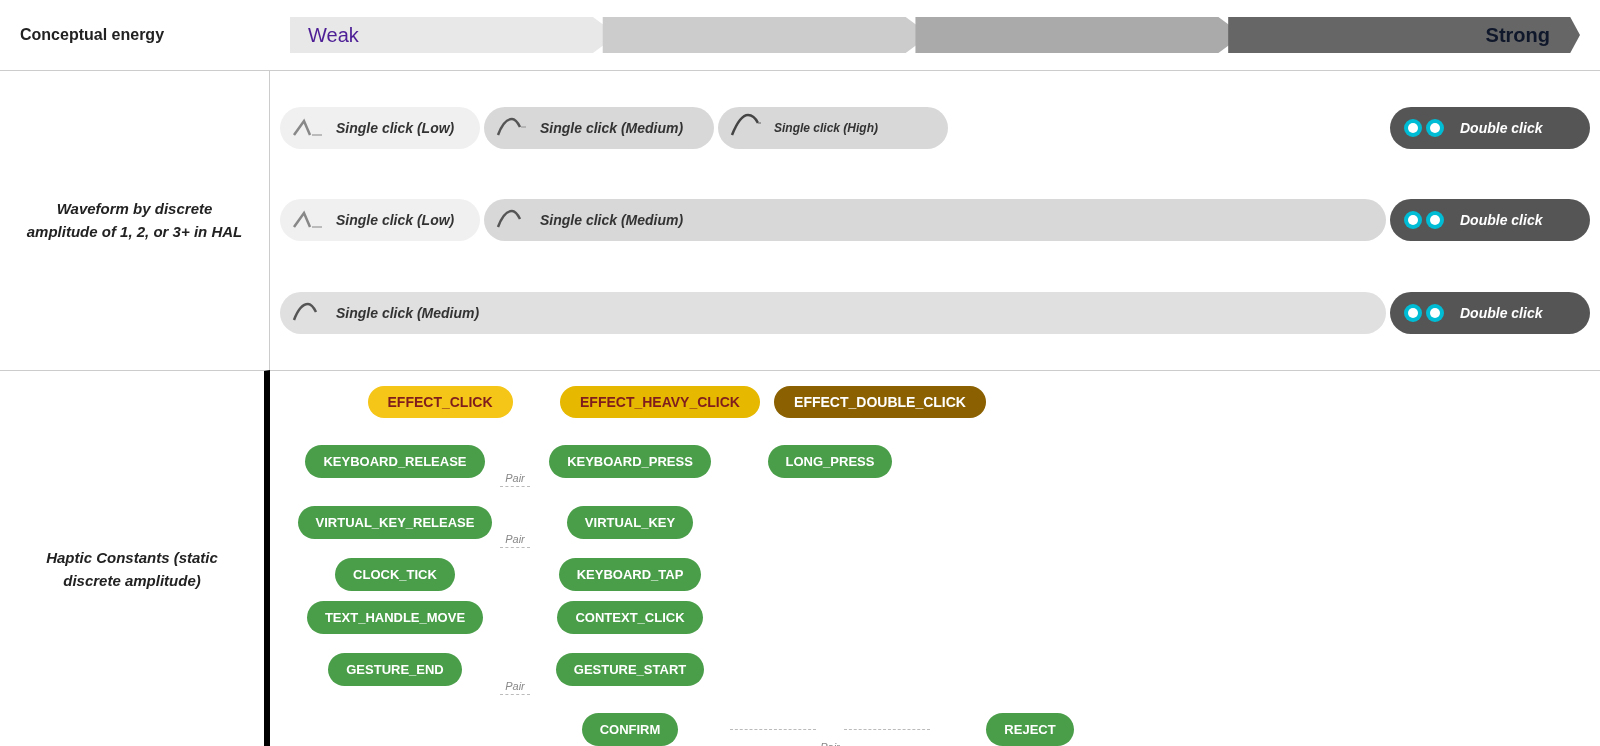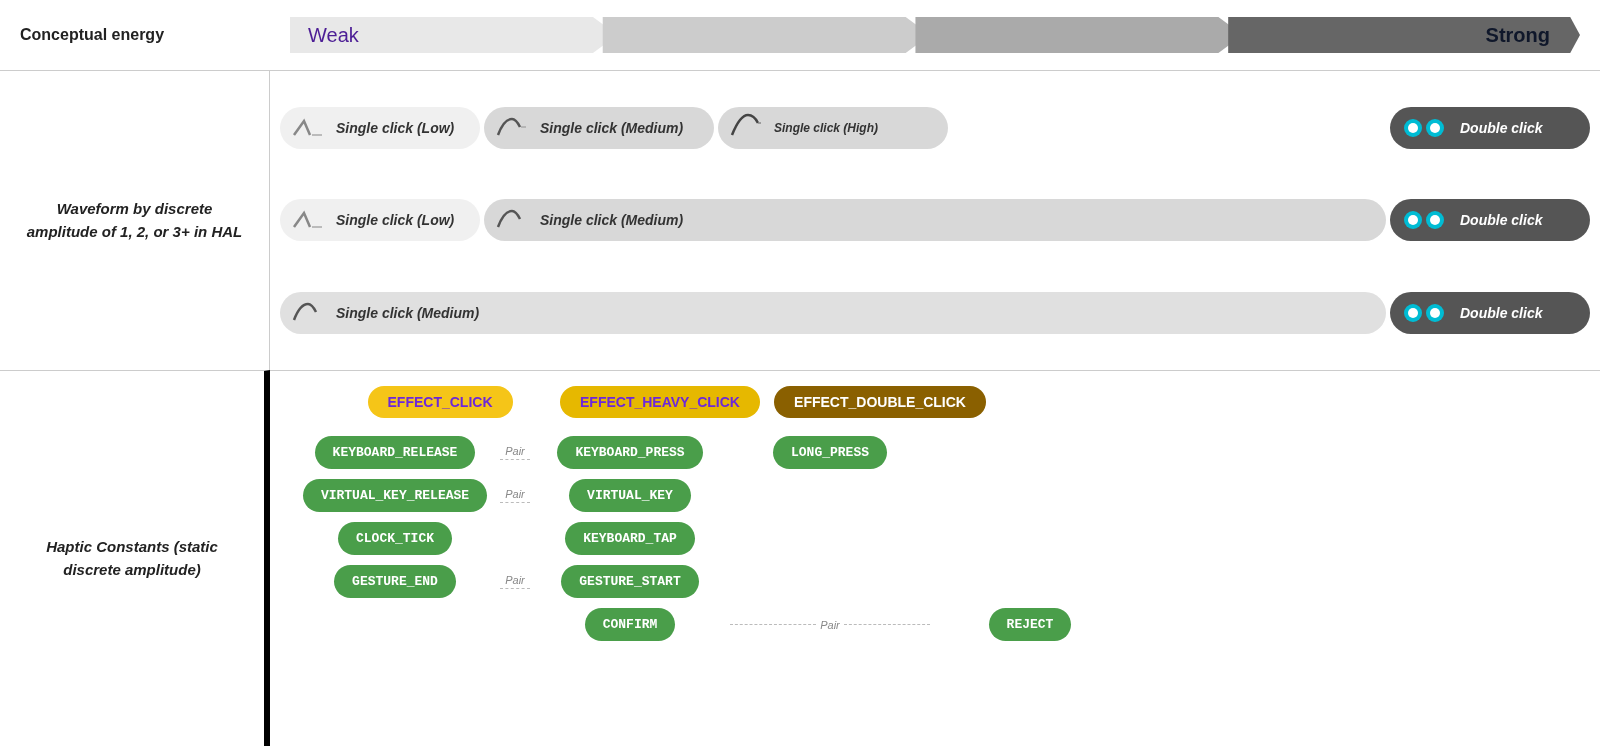--- a/index.html
+++ b/index.html
@@ -148,44 +148,44 @@
       white-space: nowrap;
     }
 
     .effect-light-yellow {
       background: #fcd878;
       color: #555;
     }
 
     .effect-yellow {
       background: #f5c518;
-      color: #6d28d9;
+      color: #7f1d1d;
     }
 
     
     .green-btn {
       background: #4a9e4a;
       color: #fff;
       border-radius: 30px;
       padding: 9px 18px;
       font-size: 13px;
       font-weight: bold;
       text-align: center;
       white-space: nowrap;
       cursor: pointer;
       display: inline-block;
-      font-family: Liberation Mono, monospace;
     }
 
     
     .pair-label {
       font-size: 13px;
       color: #888;
       font-style: italic;
       white-space: nowrap;
+      margin-top: 36px;
     }
 
     
     .wave-icon {
       width: 36px;
       height: 30px;
       flex-shrink: 0;
     }
 
     .double-icon {
@@ -374,20 +374,29 @@
         <div style="display:flex;align-items:center;">
           <div style="width:210px;display:flex;justify-content:center;">
             <div class="green-btn">CLOCK_TICK</div>
           </div>
           <div style="width:30px;"></div>
           <div style="width:200px;display:flex;justify-content:center;">
             <div class="green-btn">KEYBOARD_TAP</div>
           </div>
         </div>
 
+        <div style="display:flex;align-items:center;">
+          <div style="width:210px;display:flex;justify-content:center;">
+            <div class="green-btn">TEXT_HANDLE_MOVE</div>
+          </div>
+          <div style="width:30px;"></div>
+          <div style="width:200px;display:flex;justify-content:center;">
+            <div class="green-btn">CONTEXT_CLICK</div>
+          </div>
+        </div>
 
         <div style="display:flex;align-items:center;">
           <div style="width:210px;display:flex;justify-content:center;">
             <div class="green-btn">GESTURE_END</div>
           </div>
           <div style="width:30px;display:flex;flex-direction:column;align-items:center;gap:2px;">
             <span class="pair-label" style="font-size:11px;color:#888;font-style:italic;">Pair</span>
             <div style="width:100%;border-top:1.5px dashed #bbb;"></div>
           </div>
           <div style="width:200px;display:flex;justify-content:center;">

